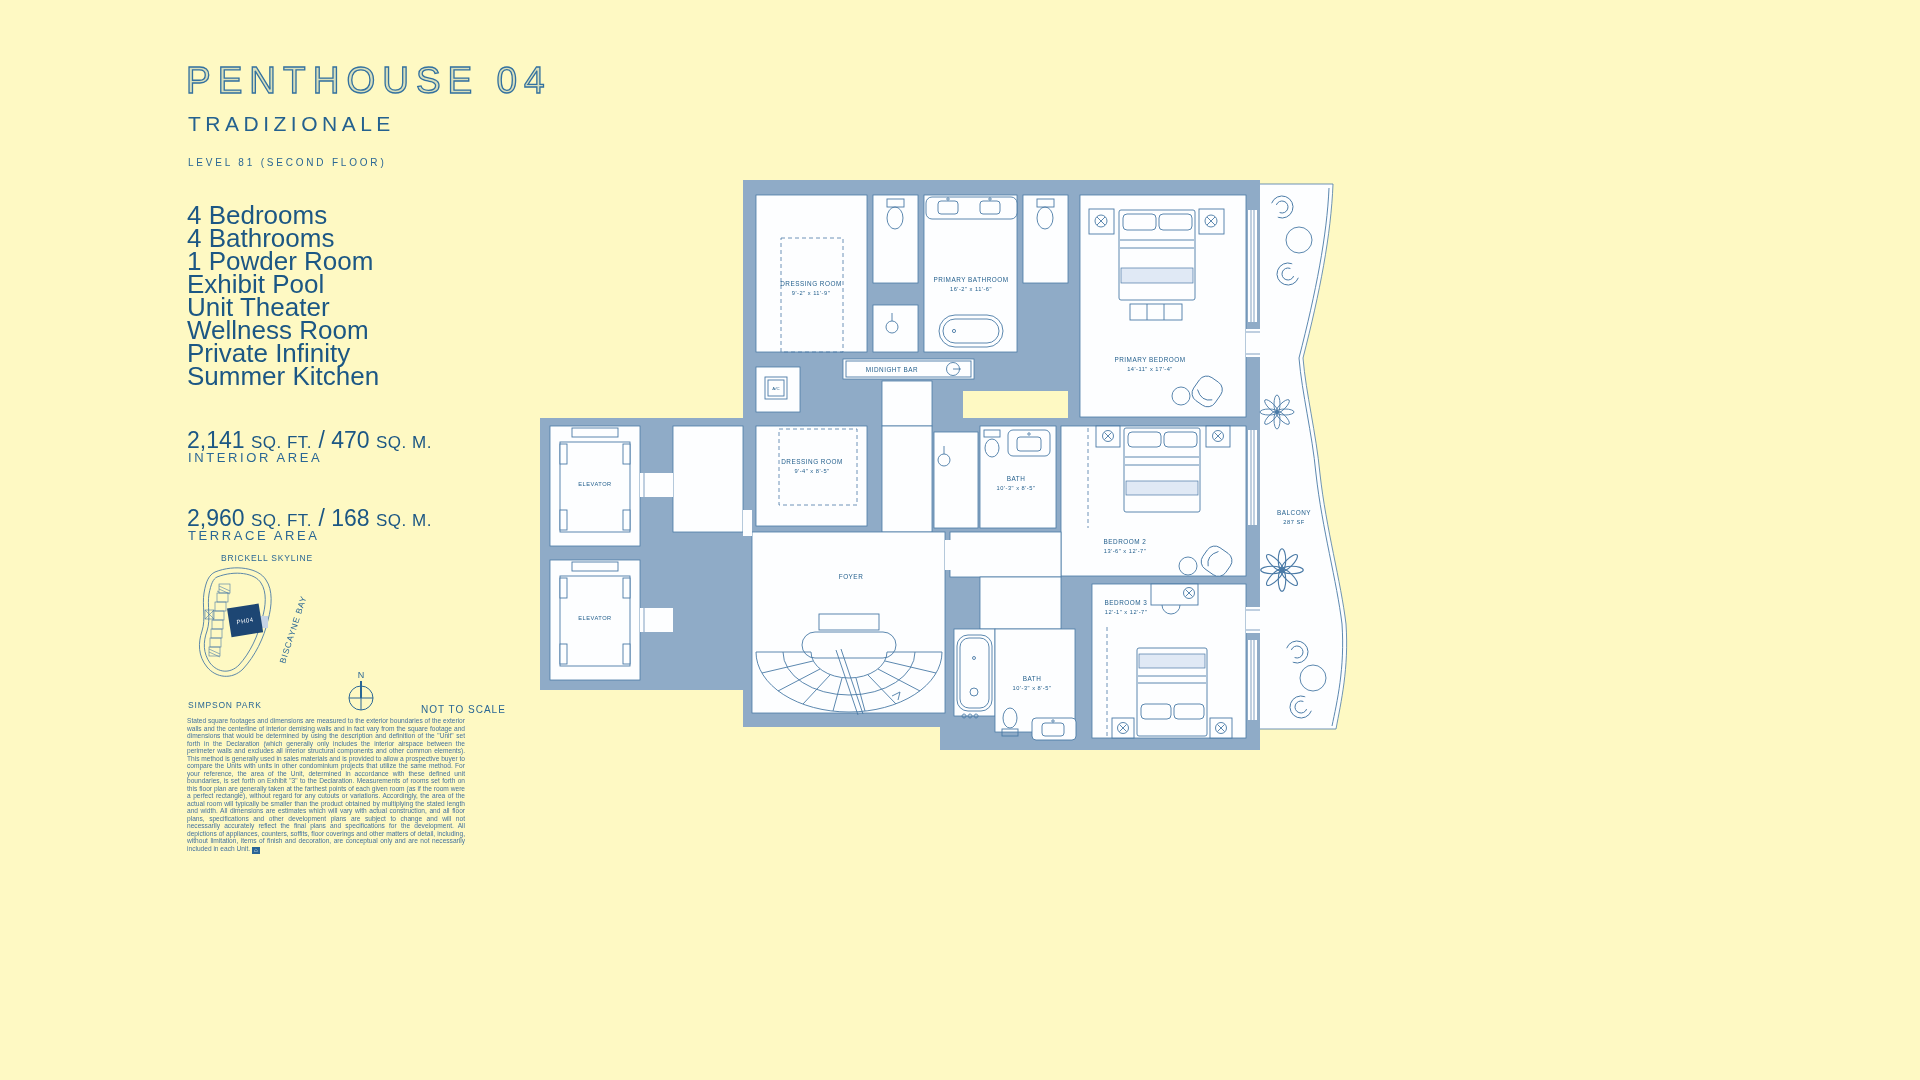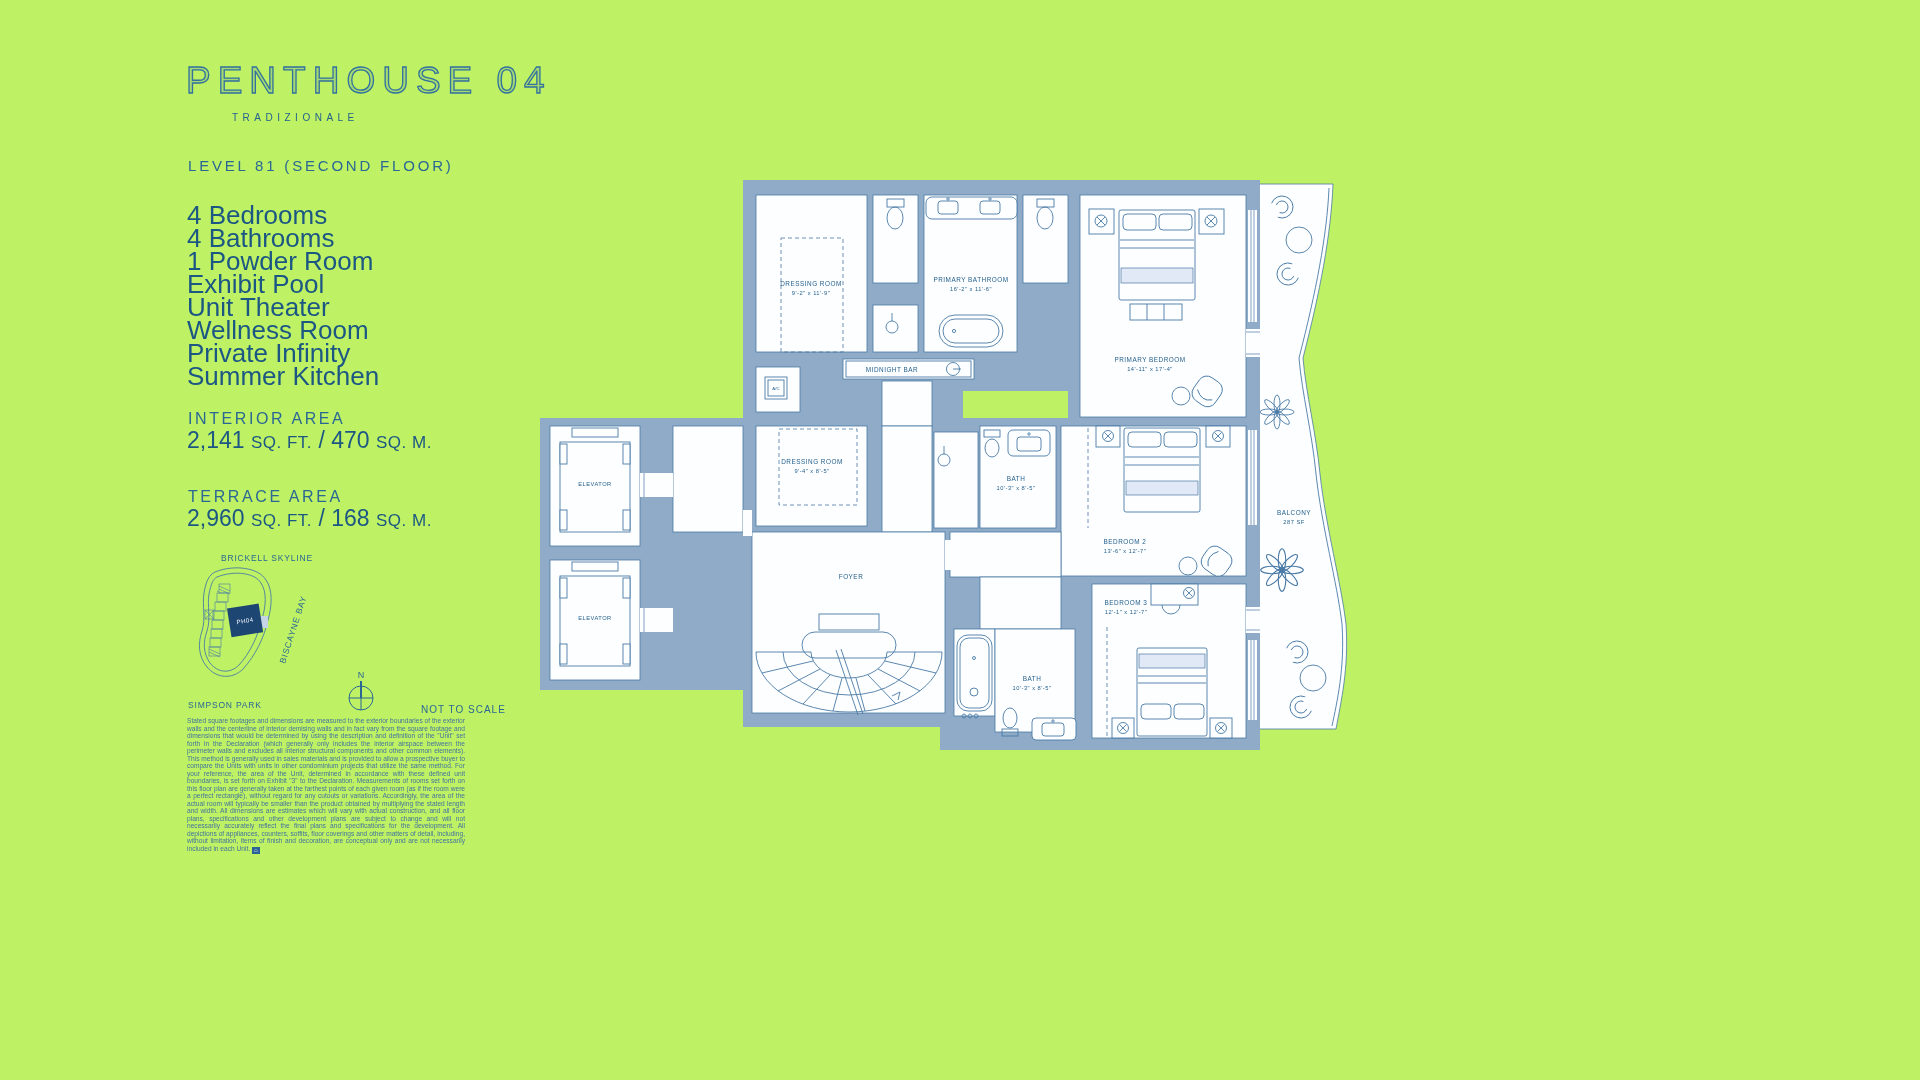--- a/index.html
+++ b/index.html
@@ -1,25 +1,25 @@
 <!DOCTYPE html>
 <html><head>
 <meta charset="utf-8">
 <style>
   html,body{margin:0;padding:0;}
-  #page{position:relative;width:1920px;height:1080px;background:#bef264;overflow:hidden;
+  #page{position:relative;width:1920px;height:1080px;background:#fef9c3;overflow:hidden;
         font-family:"Liberation Sans",sans-serif;color:#1e5a87;}
   .abs{position:absolute;}
   
   #title{left:186px;top:60px;font-size:37px;font-weight:500;letter-spacing:7px;
          color:rgba(51,113,159,.18);-webkit-text-stroke:1.3px #33719f;white-space:nowrap;}
-  #collection{left:188px;top:112px;font-size:10px;letter-spacing:4.5px;color:#24618f;font-weight:500;margin-left:44px;}
-  #level{left:188px;top:157px;font-size:15px;letter-spacing:2.8px;color:#2a6795;}
+  #collection{left:188px;top:112px;font-size:21px;letter-spacing:4.5px;color:#24618f;font-weight:500;}
+  #level{left:188px;top:157px;font-size:10px;letter-spacing:2.8px;color:#2a6795;}
   #features{left:187px;top:204px;font-size:26px;line-height:23px;color:#1c5784;}
-  .area-label{font-size:16px;letter-spacing:2.6px;color:#2a6795;}
+  .area-label{font-size:13px;letter-spacing:2.6px;color:#2a6795;margin-top:40px;}
   .area-value{font-size:23px;color:#1c5784;white-space:nowrap;}
   .area-value .unit{font-size:17px;letter-spacing:.5px;}
   #int-label{left:188px;top:410px;} #int-value{left:187px;top:427px;}
   #ter-label{left:188px;top:488px;} #ter-value{left:187px;top:505px;}
   #keyplan{left:185px;top:548px;}
   #compass{left:338px;top:666px;}
   #scale-note{left:421px;top:704px;font-size:10px;letter-spacing:1px;color:#2a6795;}
   #disclaimer{left:187px;top:717px;width:278px;font-size:6.6px;line-height:7.5px;
               text-align:justify;color:#44739f;}
   .eho{display:inline-block;width:8px;height:7px;background:#2a6496;color:#fff;

